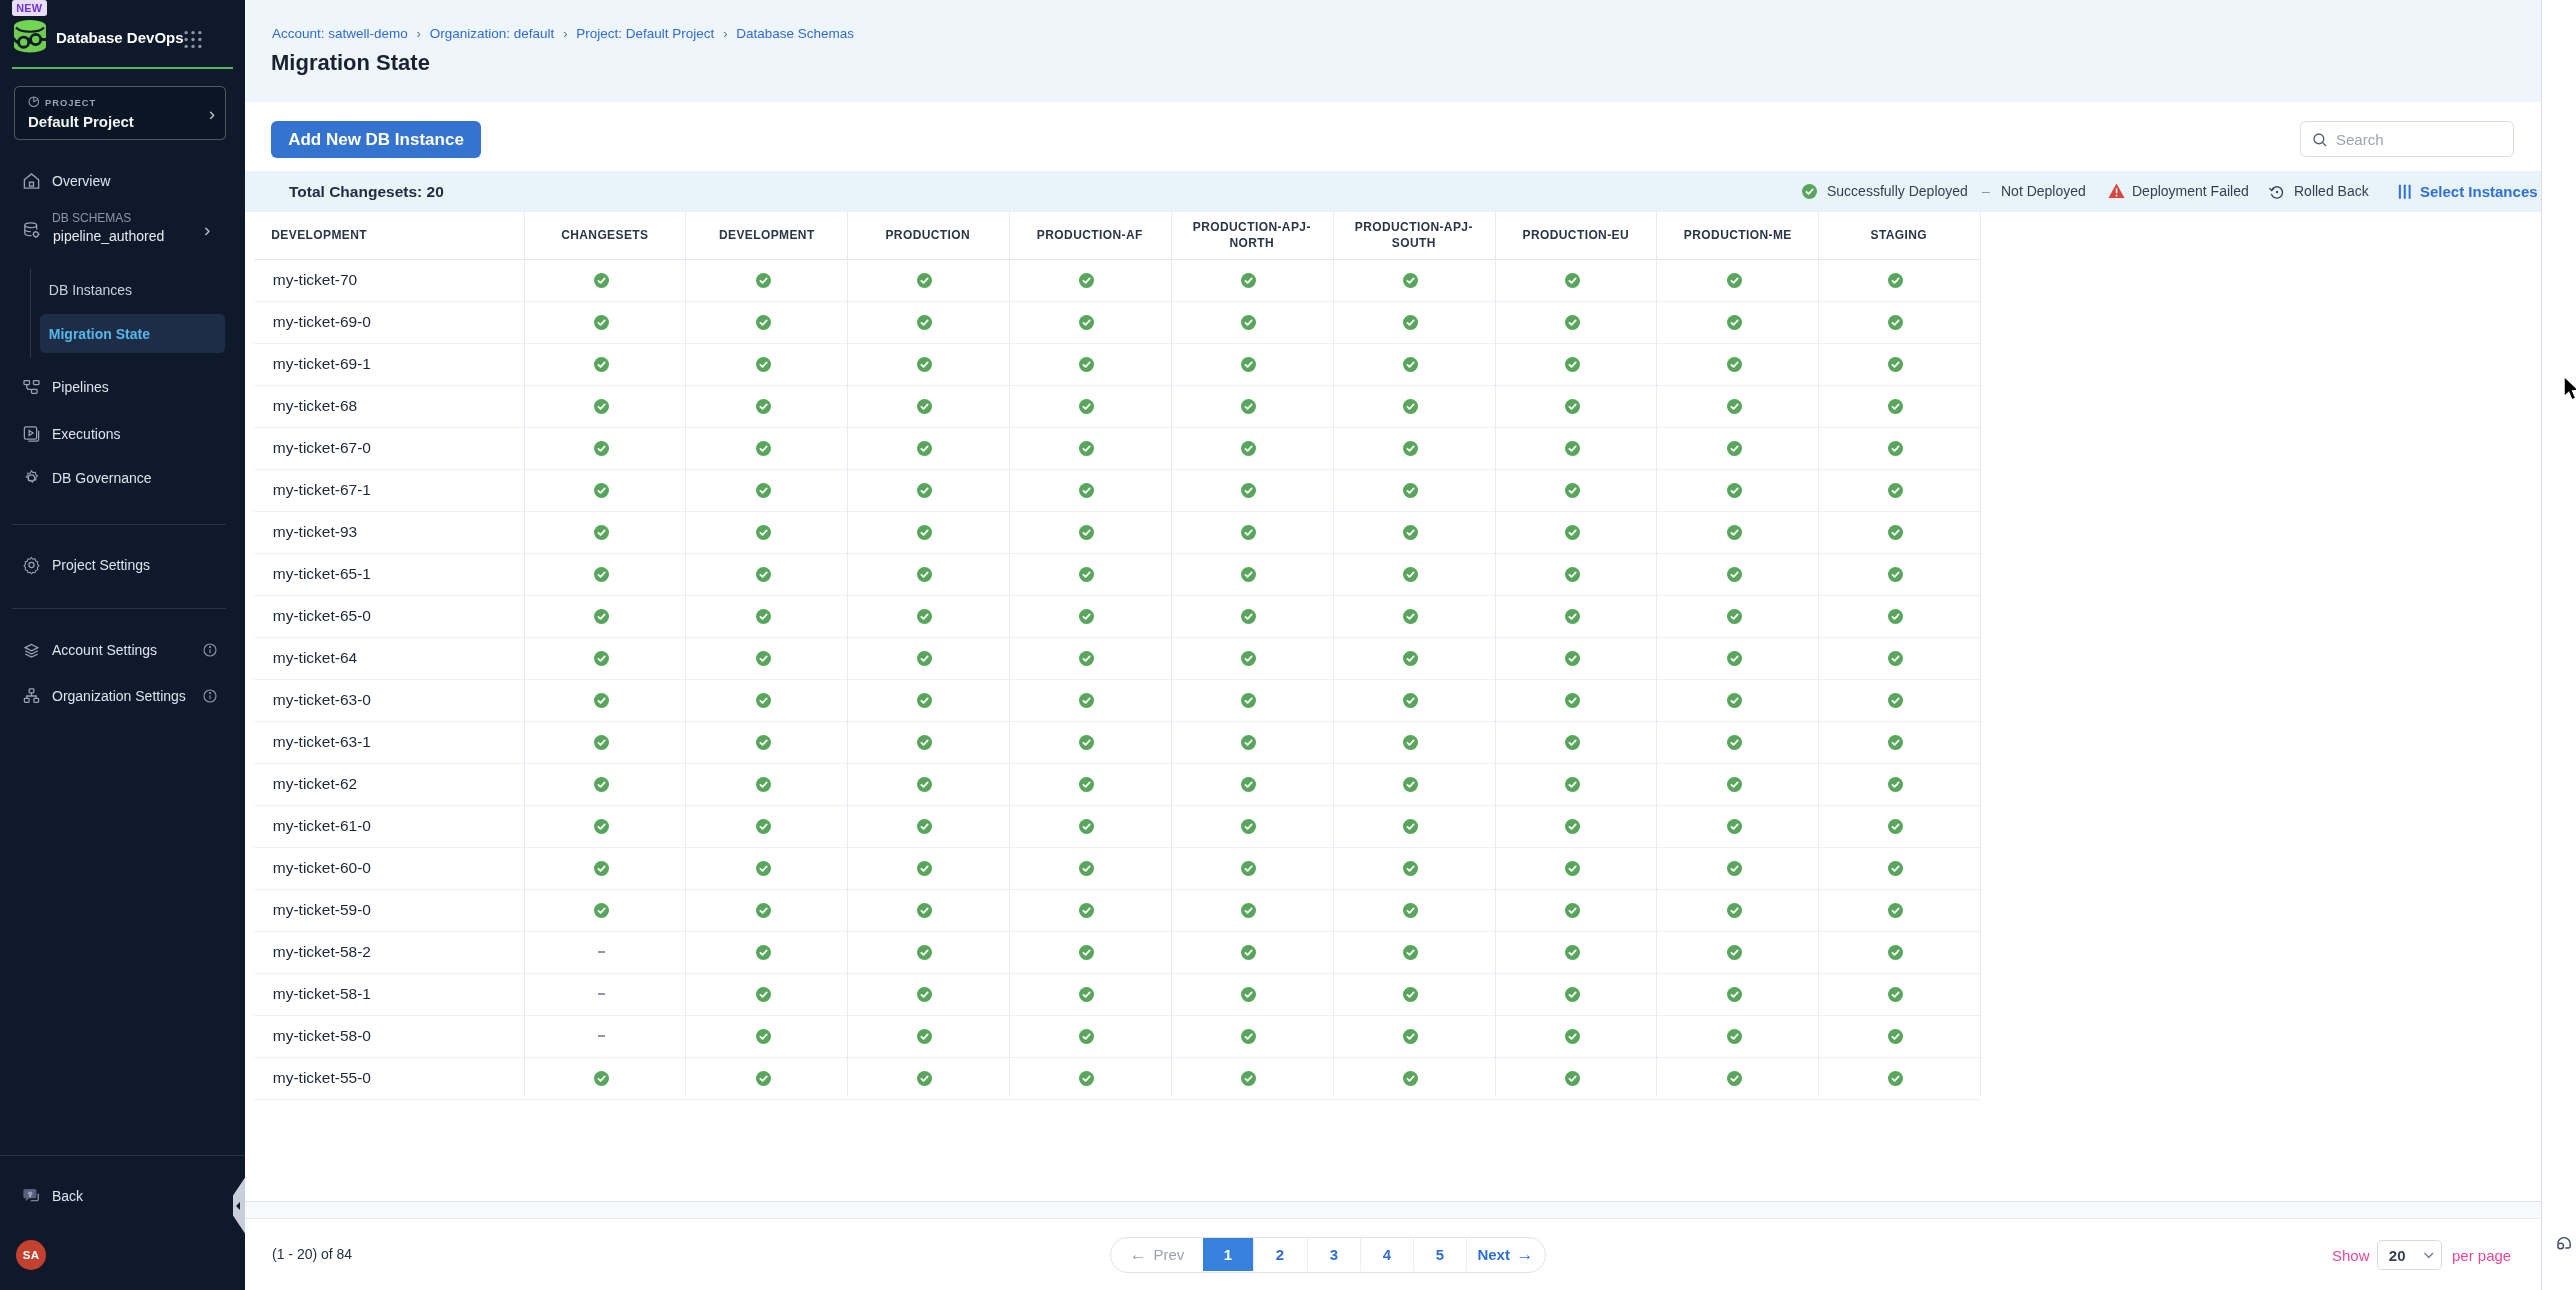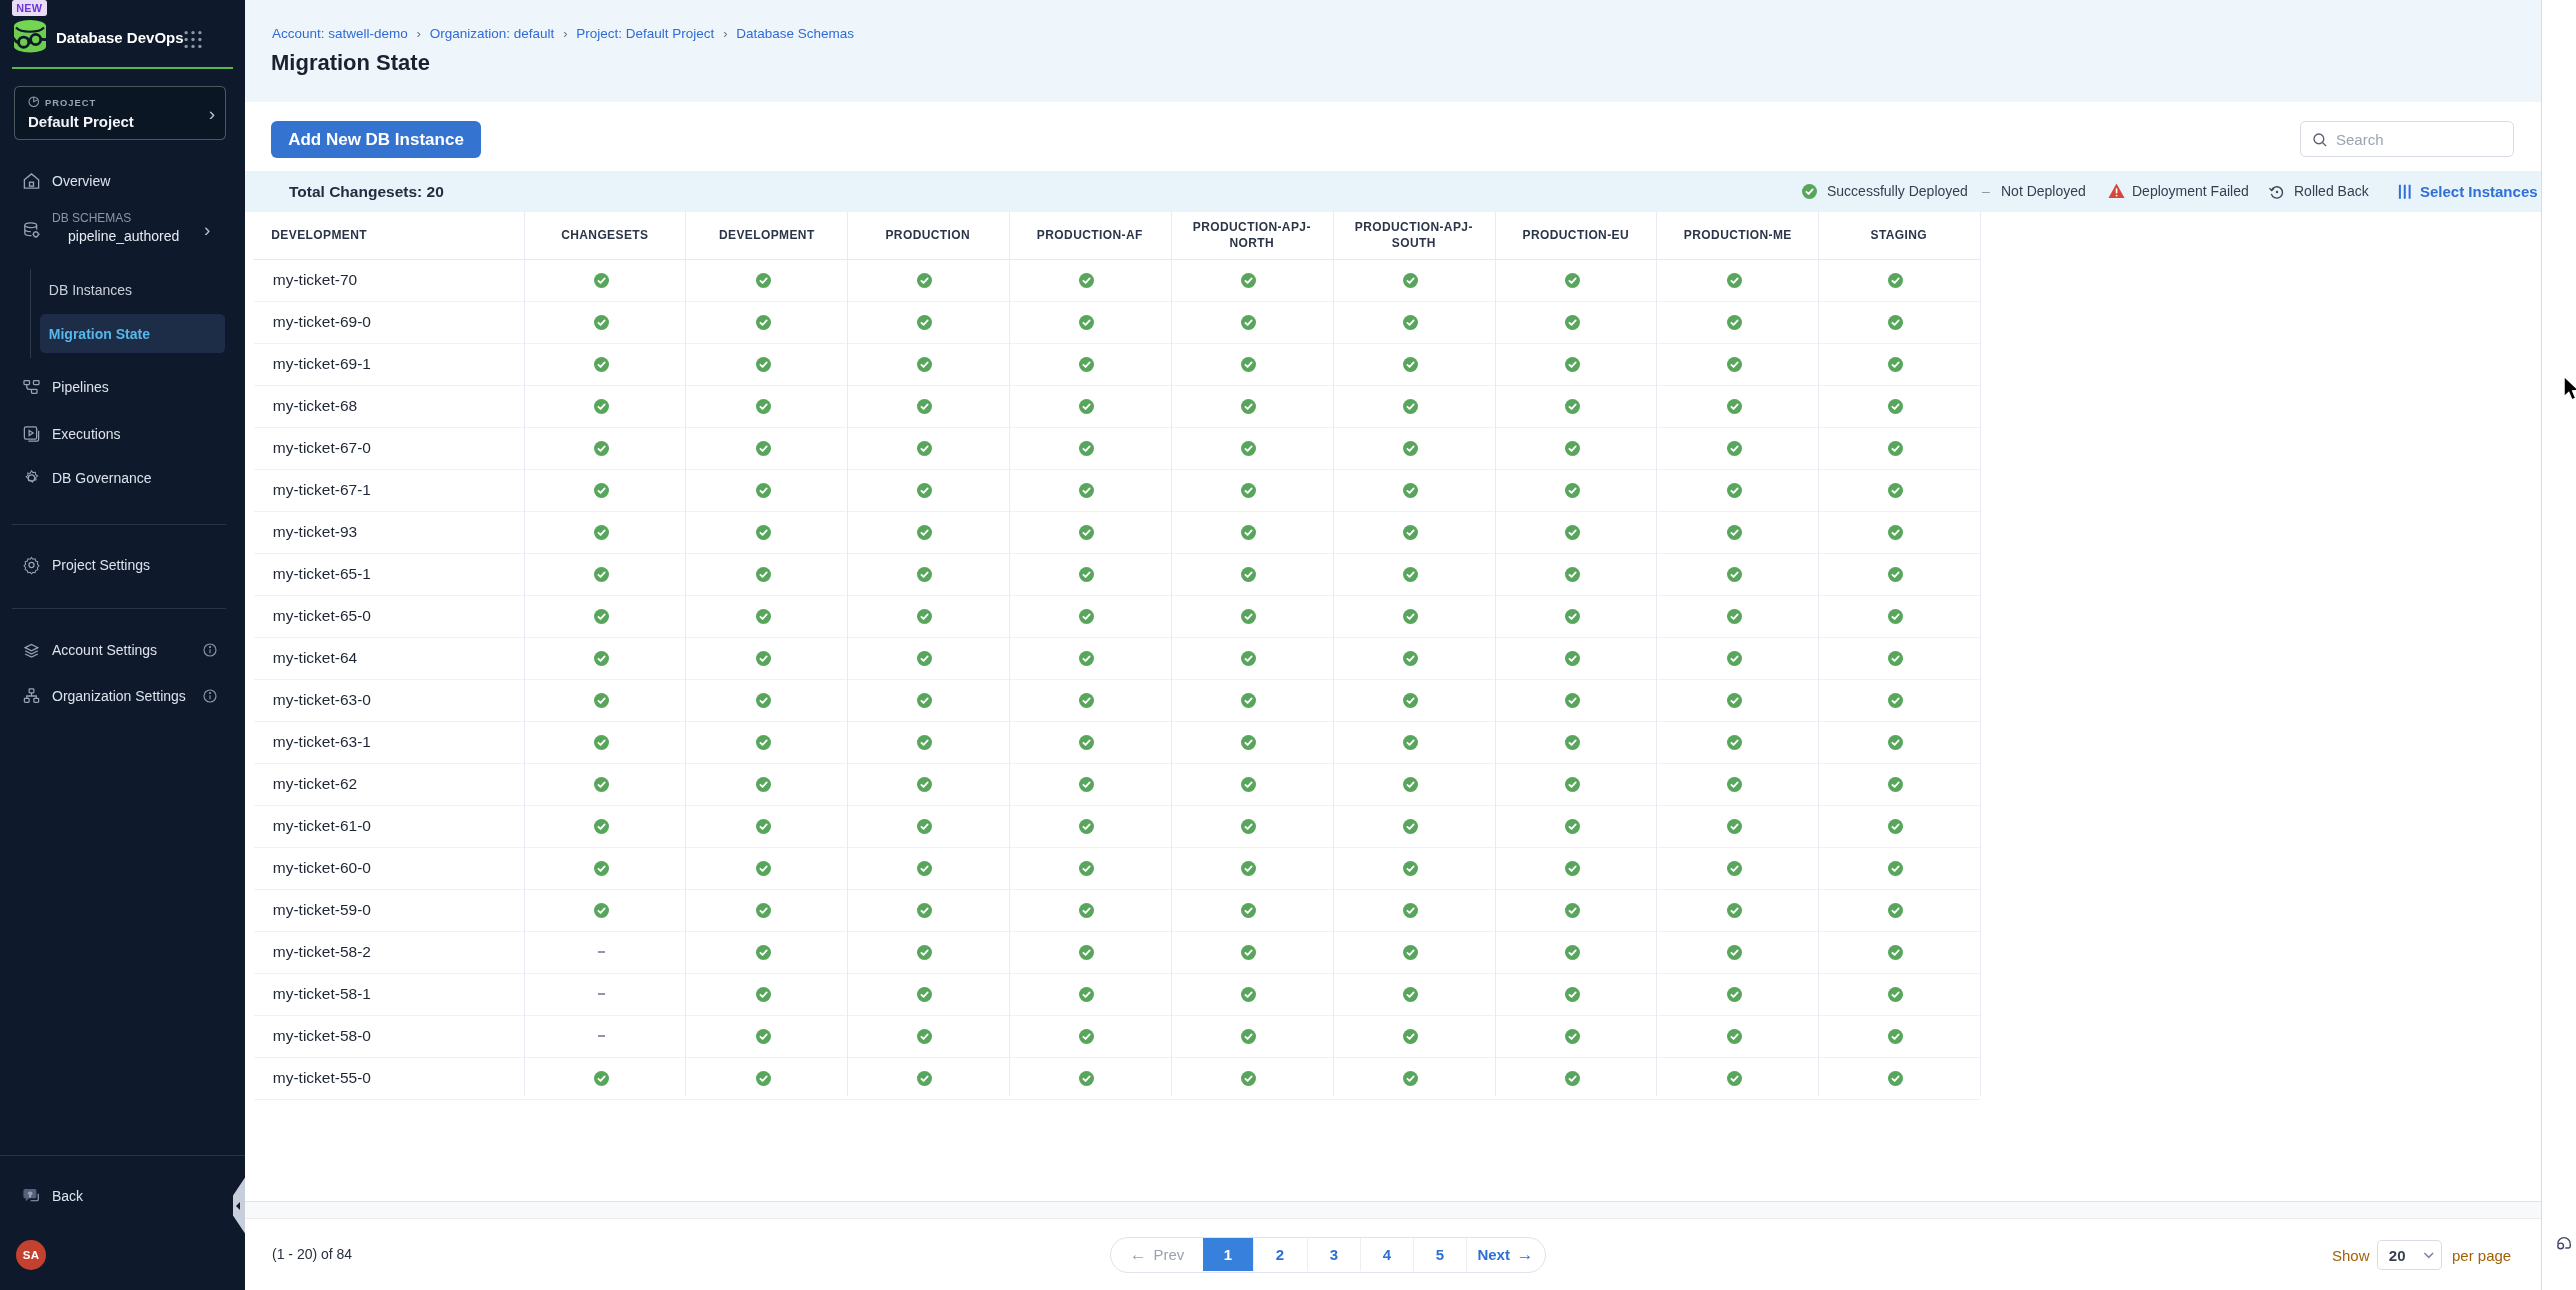--- a/index.html
+++ b/index.html
@@ -72,21 +72,21 @@
 .pgcount { left:27px; top:1246px; font-size:14px; color:#27303f; }
 .pager { left:865px; top:1237px; width:436px; height:36px; border:1.3px solid #e0e2ec; border-radius:18px; background:#fff; }
 .pager > div { position:absolute; top:0; height:33px; display:flex; align-items:center; justify-content:center; font-size:15px; color:#2e6fd6; }
 .prevc { left:0; width:92px; color:#9aa1b0 !important; }
 .pactive { left:92px; width:50px; background:#3781dd; color:#fff !important; font-weight:bold; }
 .pn2 { font-weight:bold; left:142px; width:53px; border-left:1.3px solid #eceef4; }
 .pn3 { font-weight:bold; left:196px; width:53px; border-left:1.3px solid #eceef4; }
 .pn4 { font-weight:bold; left:249px; width:53px; border-left:1.3px solid #eceef4; }
 .pn5 { font-weight:bold; left:302px; width:53px; border-left:1.3px solid #eceef4; }
 .nextc { left:355px; width:78px; border-left:1.3px solid #eceef4; font-weight:bold; }
-.showlbl { font-size:15px; color:#a16207; top:1247px;text-align:right; }
+.showlbl { font-size:15px; color:#ec4899; top:1247px;text-align:right; }
 .showsel { left:2132px; top:1240px; width:65px; height:30px; border:1.3px solid #d8dbe5; border-radius:4.7px; background:#fff; }
 .showsel > * { position:absolute; }
 .showsel .v { left:10.8px; top:6px; font-size:15px; font-weight:bold; color:#3a4152; }
 </style></head>
 <body>
 
 <div id="sidebar">
   <div class="logo"><svg width="34" height="35" viewBox="0 0 51 52">
     <path d="M1.5 10 v31 a24 9 0 0 0 48 0 V10 Z" fill="#6ecd4d"></path>
     <ellipse cx="25.5" cy="10.5" rx="24" ry="9.3" fill="#72d653"></ellipse>
@@ -133,21 +133,21 @@
 
   <div class="nav" style="top:204px;height:51px">
     <svg class="ic" style="top:26px" viewBox="0 0 24 24" fill="none" stroke="#9aa2b4" stroke-width="1.6">
         <ellipse cx="11" cy="6" rx="7.5" ry="3"></ellipse>
         <path d="M3.5 6 v5 c0 1.65 3.36 3 7.5 3 M3.5 11 v5 c0 1.65 3.36 3 7.5 3 h1"></path>
         <path d="M18.5 6 v5.5"></path>
         <circle cx="17.5" cy="17.5" r="3.1"></circle>
         <path d="M17.5 13.2 v1.2 M17.5 20.6 v1.2 M13.3 17.5 h1.2 M21.1 17.5 h1.2"></path>
       </svg>
     <div style="left:52px;top:6.7px;color:#8d95a8;font-size:12px;">DB SCHEMAS</div>
-    <div style="left:68px;top:24px;color:#e8ebf1;font-size:14px;">pipeline_authored</div>
+    <div style="left:53px;top:24px;color:#e8ebf1;font-size:14px;">pipeline_authored</div>
     <div style="left:204px;top:15px;color:#b9c0cf;font-size:19px;">›</div>
   </div>
 
   <div class="subline"></div>
   <div class="subitem" style="top:270px">
       <div>DB Instances</div>
     </div>
   <div class="subitem activepill" style="top:314px">
       <div>Migration State</div>
     </div>

